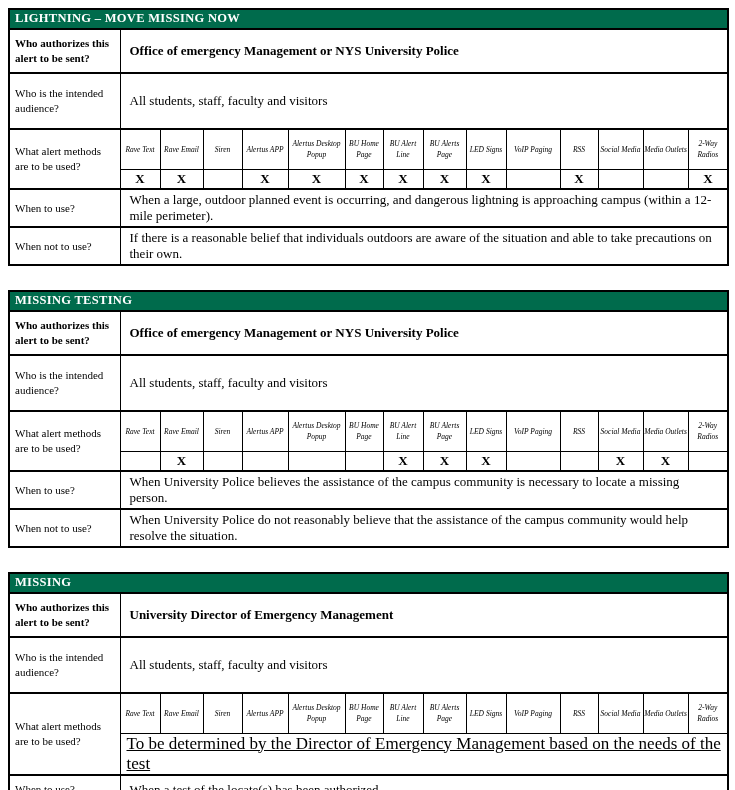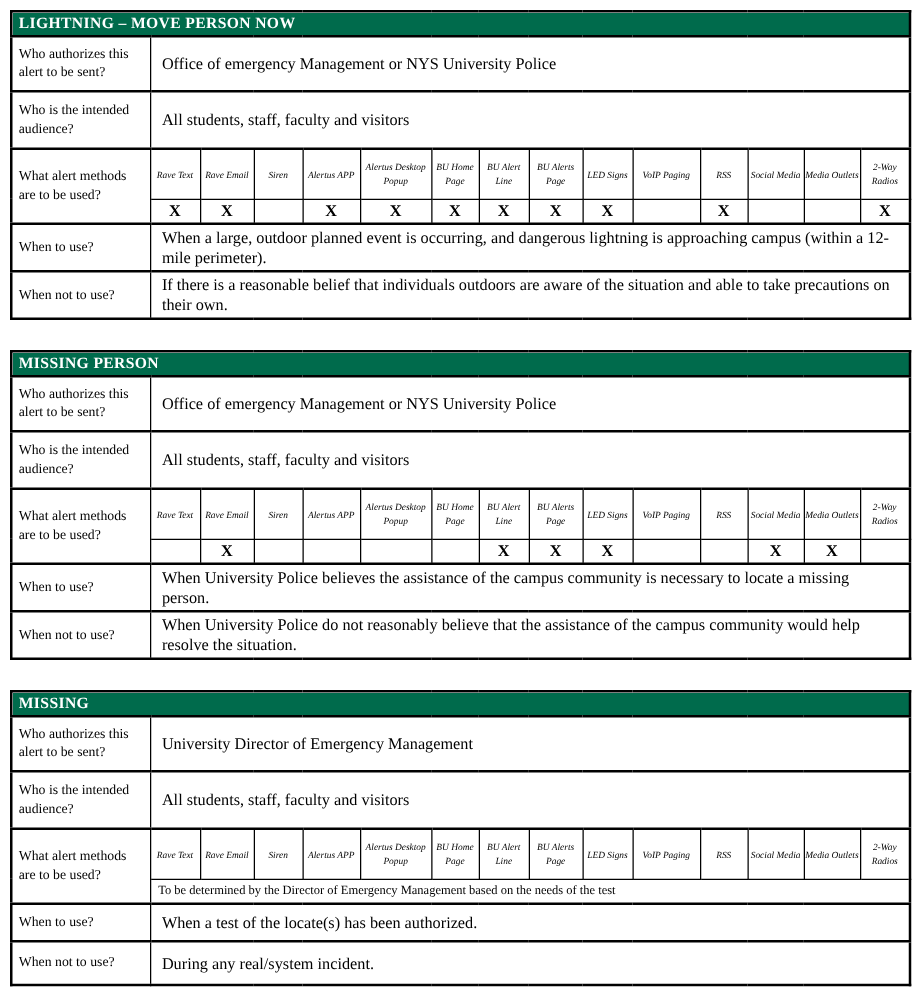--- a/index.html
+++ b/index.html
@@ -54,26 +54,27 @@
     padding: 1px 0;
     vertical-align: middle;
   }
   td.mark {
     font-size: 13px;
     font-weight: bold;
     text-align: center;
     padding: 0;
   }
   td.note {
-    font-size: 10px;
+    font-size: 17px;
     padding: 0 6px;
     vertical-align: middle;
-  }
-  tr.r-auth td    { height: 44px; }
-  tr.r-aud td     { height: 46px; }
+    text-decoration: underline;
+  }
+  tr.r-auth td    { height: 44px; font-weight: bold; }
+  tr.r-aud td     { height: 56px; }
   tr.r-mhead td   { height: 40px; }
   tr.r-marks td   { height: 20px; }
   tr.r-when td    { height: 37px; }
   tr.r-whennot td { height: 38px; }
   table.t3 tr.r-when td    { height: 30px; }
   table.t3 tr.r-whennot td { height: 35px; }
 </style>
 </head>
 <body>
 
@@ -90,21 +91,21 @@
     <col style="width:43px">
       <col style="width:40px">
       <col style="width:54px">
       <col style="width:38px">
     <col style="width:45px">
       <col style="width:45px">
       <col style="width:40px">
   </colgroup>
   <tbody>
       <tr class="title-row">
-    <td colspan="15">LIGHTNING – MOVE PERSON NOW</td>
+    <td colspan="15">LIGHTNING – MOVE MISSING NOW</td>
   </tr>
   <tr class="r-auth thick">
     <td class="label">Who authorizes this alert to be sent?</td>
     <td class="content" colspan="14">Office of emergency Management or NYS University Police</td>
   </tr>
   <tr class="r-aud thick">
     <td class="label">Who is the intended audience?</td>
     <td class="content" colspan="14">All students, staff, faculty and visitors</td>
   </tr>
   <tr class="r-mhead thick">
@@ -164,21 +165,21 @@
     <col style="width:43px">
       <col style="width:40px">
       <col style="width:54px">
       <col style="width:38px">
     <col style="width:45px">
       <col style="width:45px">
       <col style="width:40px">
   </colgroup>
   <tbody>
       <tr class="title-row">
-    <td colspan="15">MISSING PERSON</td>
+    <td colspan="15">MISSING TESTING</td>
   </tr>
   <tr class="r-auth thick">
     <td class="label">Who authorizes this alert to be sent?</td>
     <td class="content" colspan="14">Office of emergency Management or NYS University Police</td>
   </tr>
   <tr class="r-aud thick">
     <td class="label">Who is the intended audience?</td>
     <td class="content" colspan="14">All students, staff, faculty and visitors</td>
   </tr>
   <tr class="r-mhead thick">

